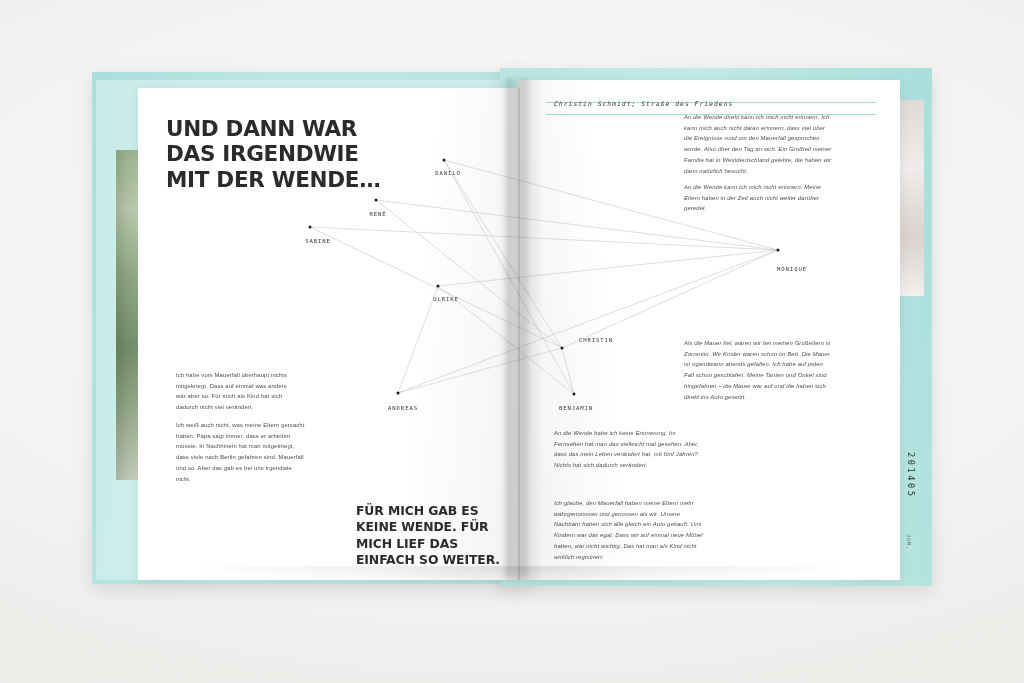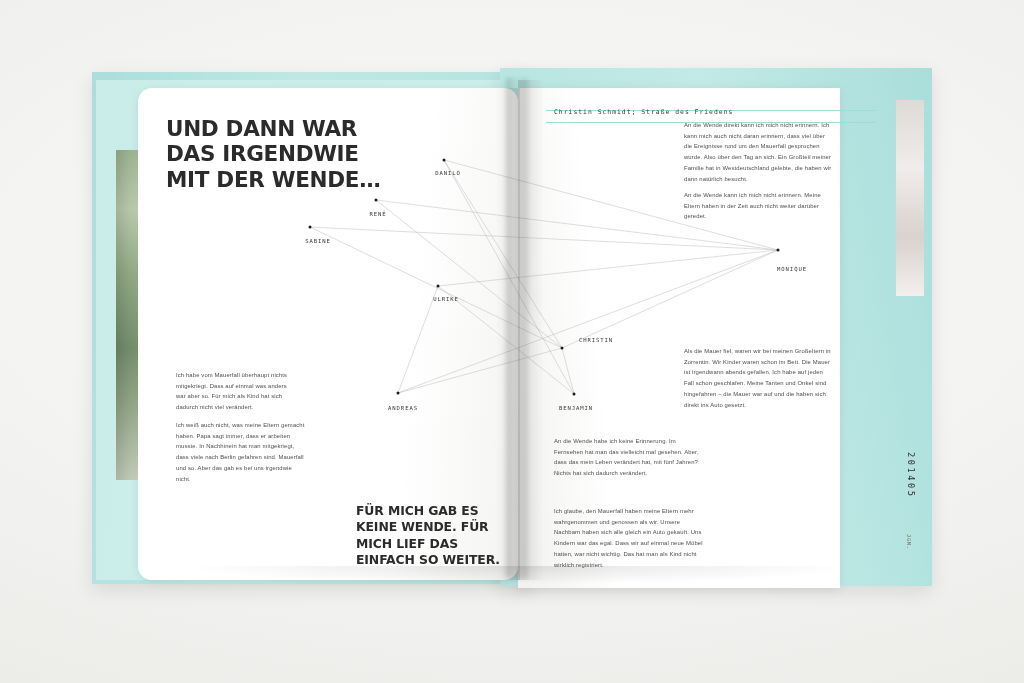--- a/index.html
+++ b/index.html
@@ -104,28 +104,28 @@
     position: absolute;
     background: #ffffff;
     box-shadow: 0 2px 10px rgba(0,0,0,0.08);
   }
   .page-left {
     left: 138px;
     top: 88px;
     width: 380px;
     height: 492px;
     background: linear-gradient(95deg,#ffffff 70%, #f3f3f1 100%);
-    border-radius: 14px;
   }
   .page-right {
     left: 518px;
-    top: 88px;
-    width: 322px;
+    top: 80px;
+    width: 382px;
     height: 500px;
     background: linear-gradient(265deg,#ffffff 72%, #f1f1ef 100%);
+    font-style: italic;
   }
 
   
   .headline {
     position: absolute;
     left: 28px;
     top: 28px;
     width: 230px;
     font-family: "DejaVu Sans", sans-serif;
     font-weight: 700;

